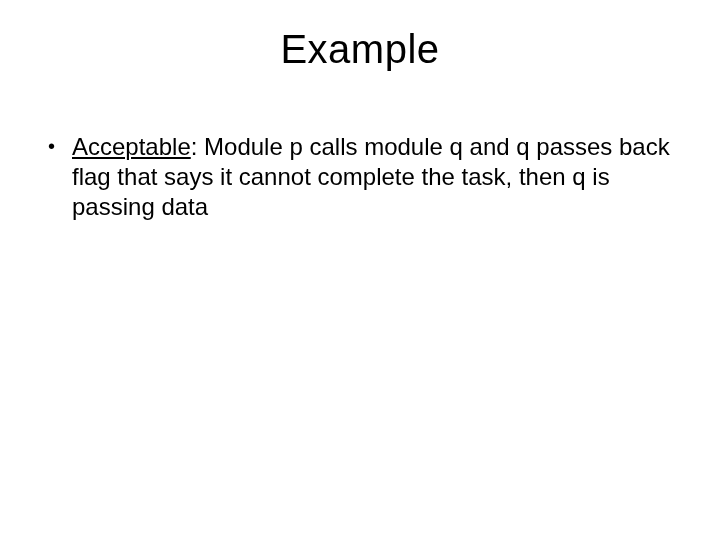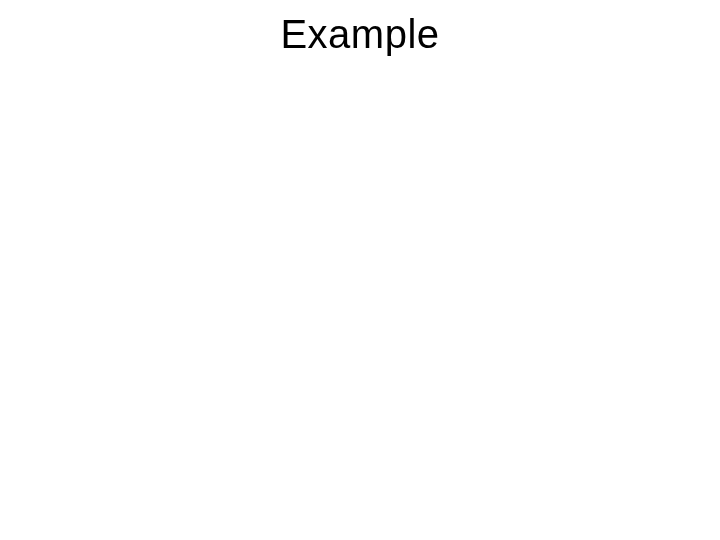--- a/index.html
+++ b/index.html
@@ -9,21 +9,21 @@
     height: 540px;
     background: #ffffff;
     font-family: Arial, Helvetica, sans-serif;
     color: #000000;
     overflow: hidden;
   }
   .slide {
     width: 720px;
     height: 540px;
     box-sizing: border-box;
-    padding: 6px 40px 40px 40px;
+    padding: 21px 40px 40px 40px;
     border-radius: 12px;
   }
   .title {
     text-align: center;
     font-size: 40px;
     font-weight: 400;
     margin-top: 6px;
     margin-bottom: 60px;
     letter-spacing: 0.5px;
   }
@@ -52,15 +52,18 @@
   }
 </style>
 </head>
 <body>
 
 <div class="slide">
 
   <div class="title">Example</div>
 
   <ul class="bullets">
+    <li>
+      <span class="lead">Acceptable</span><span>: Module p calls module q and q passes back flag that says it cannot complete the task, then q is passing data</span>
+    </li>
   </ul>
 
 </div>
 
 </body></html>

